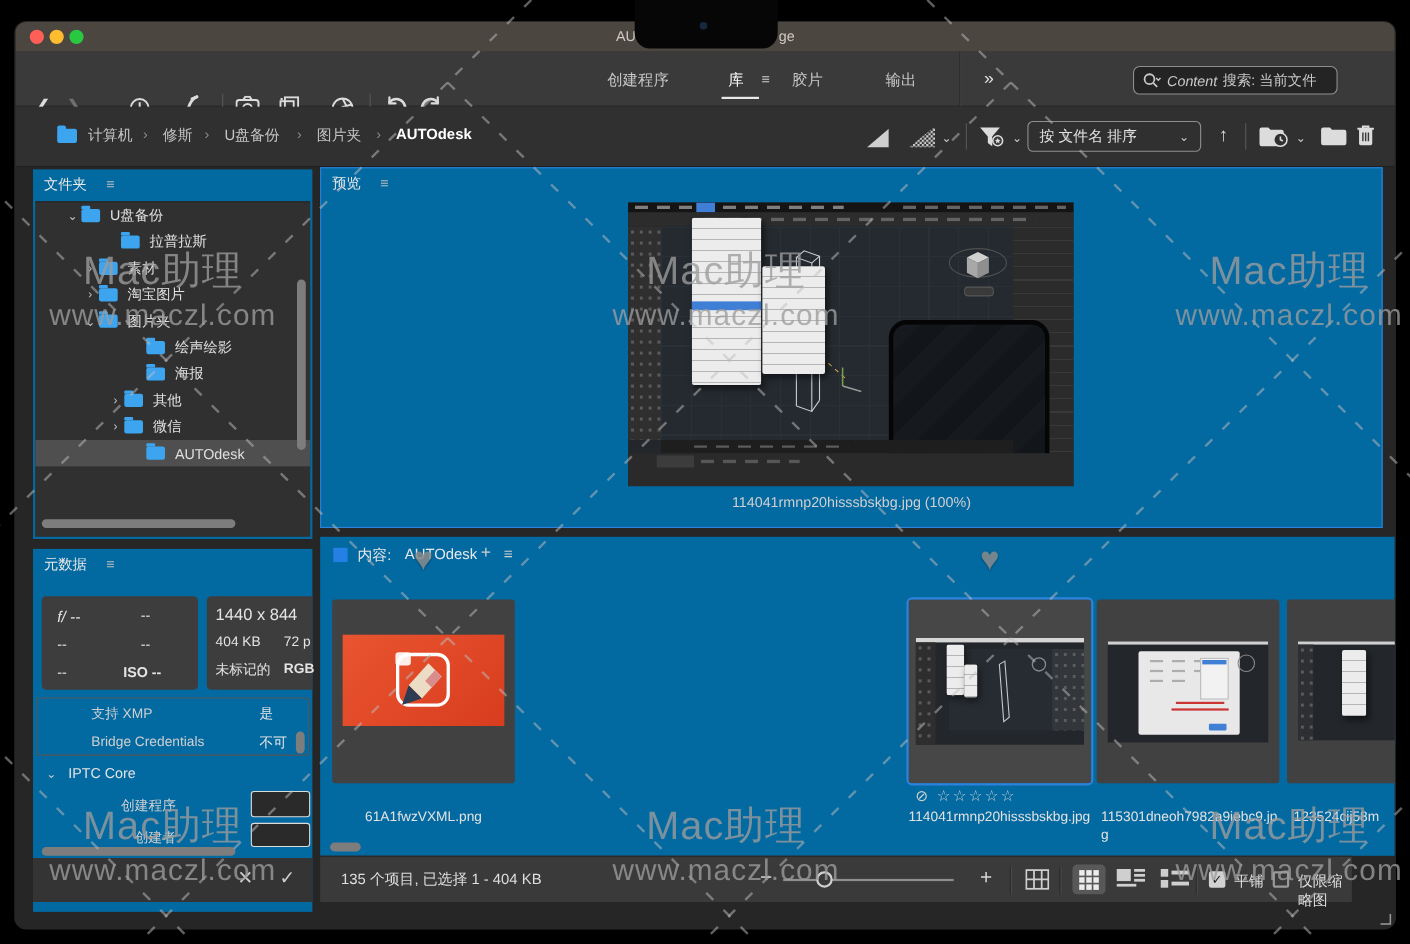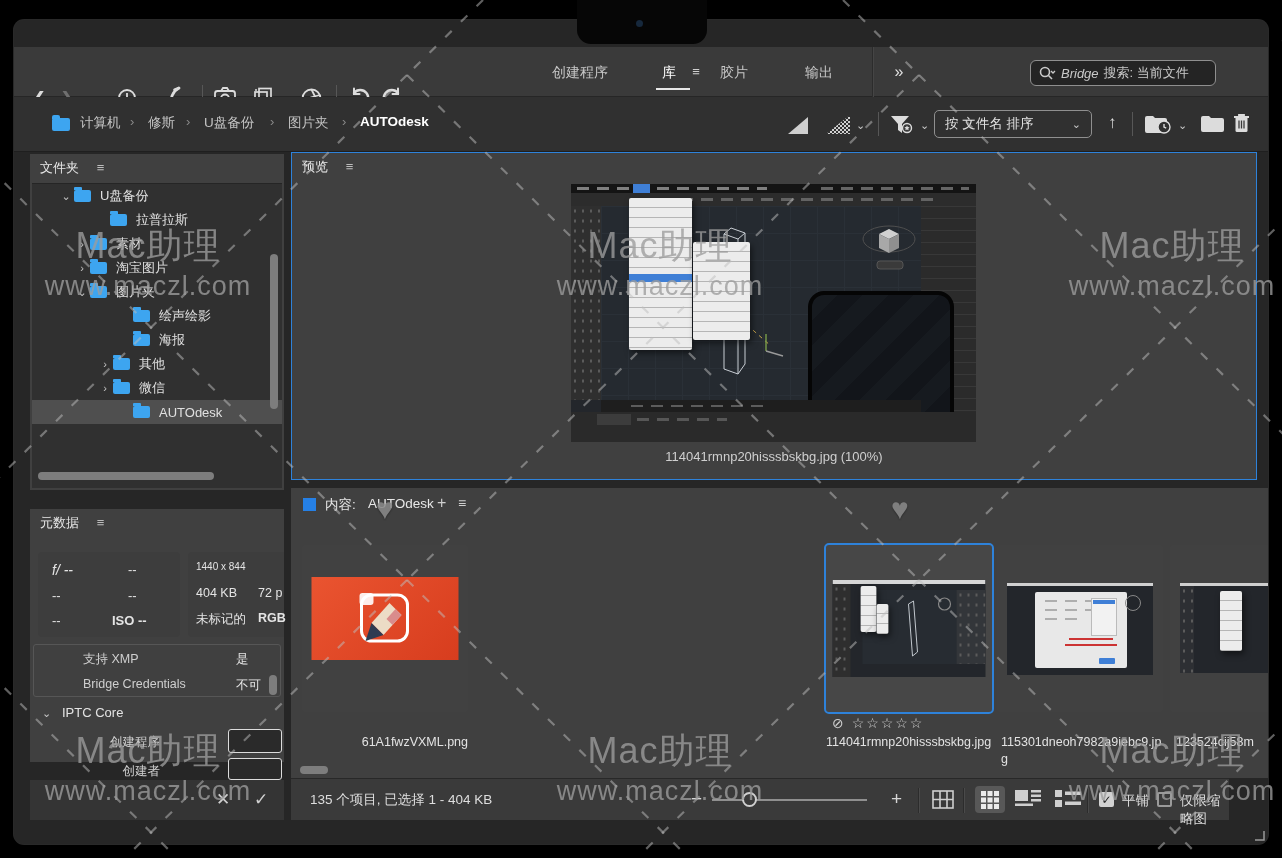--- a/index.html
+++ b/index.html
@@ -27,21 +27,21 @@
   
   .pathbar{position:absolute;left:0;top:77px;width:100%;height:55px;background:#303030;border-bottom:1px solid #1f1f1f}
   .crumb{font-size:13.5px;color:#c4c4c4}
   .crumb.bold{color:#fff;font-weight:bold}
   .csep{font-size:13px;color:#8a8a8a}
   .folderglyph{display:inline-block;position:relative;width:18px;height:13px;background:#3DA5F0;border-radius:2px}
   .folderglyph:before{content:"";position:absolute;left:0;top:-3px;width:8px;height:4px;background:#3DA5F0;border-radius:2px 2px 0 0}
   .sortbox{position:absolute;top:13px;height:28px;border:1px solid #8f8f8f;border-radius:5px;display:flex;align-items:center;
            padding:0 10px;font-size:13.5px;color:#e3e3e3;gap:8px}
   
-  .panel{position:absolute;background:#404040}
+  .panel{position:absolute;background:#0369a1}
   .phead{position:absolute;left:0;top:0;width:100%;height:27px;line-height:27px;font-size:13px;color:#e8e8e8;padding-left:10px}
   .pmenu{font-size:13px;color:#bdbdbd;margin-left:14px}
   
   .tree{position:absolute;left:2px;top:29px;right:2px;bottom:2px;background:#303030;border-top:1px solid #252525;overflow:hidden}
   .frow{position:relative;height:24px;display:flex;align-items:center;font-size:13px;color:#e0e0e0}
   .frow.sel{background:#4f4f4f}
   .tw{width:16px;text-align:center;color:#c2c2c2;font-size:11px;flex:none}
   .fold{flex:none;position:relative;width:17px;height:12px;background:#3DA5F0;border-radius:2px;margin-right:9px}
   .fold:before{content:"";position:absolute;left:0;top:-3px;width:8px;height:3px;background:#3DA5F0;border-radius:1px 1px 0 0}
   .flabel{white-space:nowrap}
@@ -54,21 +54,21 @@
   .mval{font-size:12.5px;color:#e6e6e6}
   .minput{position:absolute;background:#2a2a2a;border:1px solid #dcdcdc;border-radius:3px}
   
   .prev{border:1px solid #2E82DA}
   
   .slot{position:absolute;width:166px;top:57px;height:232px}
   .card{position:absolute;left:0;top:0;width:166px;height:167px;background:#414141;border-radius:3px}
   .card.sel{outline:2px solid #2E82DA;background:#474747}
   .timg{position:absolute;left:50%;transform:translateX(-50%);overflow:hidden}
   .fname{position:absolute;left:0;top:189px;width:166px;font-size:12.5px;line-height:17px;color:#e2e2e2;
-         text-align:right;word-break:break-all;max-height:35px;overflow:hidden}
+         text-align:center;word-break:break-all;max-height:35px;overflow:hidden}
   .rating{position:absolute;left:6px;top:170px;font-size:14px;color:#cfcfcf;letter-spacing:2px}
   
   .statusbar{position:absolute;background:#3a3a3a;border-top:1px solid #282828;font-size:13.5px;color:#dedede}
   .ssep{position:absolute;top:9px;width:1px;height:25px;background:#2c2c2c;box-shadow:1px 0 0 #4a4a4a}
   .cb{position:absolute;width:15px;height:15px;border:2px solid #9a9a9a;border-radius:2px;background:transparent}
   .cb.on{background:#d2d2d2;border-color:#d2d2d2;color:#1f1f1f;font-size:12px;line-height:12px;text-align:center;font-weight:bold}
   
   .wm{position:absolute;left:0;top:0;width:1282px;height:858px;pointer-events:none;z-index:50}
   .wmtext{position:absolute;text-align:center;color:#9d9d9d;opacity:.78;transform:translateX(-50%)}
   .wmtext .l1{font-size:36px;letter-spacing:1px}
@@ -82,20 +82,27 @@
   .ddown{position:absolute;background:#ececec;border-radius:2px;box-shadow:2px 3px 6px rgba(0,0,0,.5);
          background-image:repeating-linear-gradient(#ececec 0 9px,#b5b5b5 9px 10px)}
 </style>
 </head>
 <body>
 
 <div class="screen">
 
   <div class="win">
 
+    <div class="titlebar">
+      <span class="tl" style="left:13px;background:#FF5F57"></span>
+      <span class="tl" style="left:31px;background:#FEBC2E"></span>
+      <span class="tl" style="left:49px;background:#28C840"></span>
+      <span class="titletxt" style="left:546px">AU</span>
+      <span class="titletxt" style="left:694px">ge</span>
+    </div>
 
     <div class="toolbar">
       <span class="tbico" style="left:18px;font-size:17px">❮</span>
       <span class="tbico" style="left:46px;font-size:17px;color:#6f6f6f">❯</span>
       <span class="tbico chev" style="left:78px">⌄</span>
       <span class="tbico" style="left:102px">
         <svg width="22" height="22" viewBox="0 0 22 22" fill="none" stroke="#dcdcdc" stroke-width="1.8">
           <circle cx="11" cy="11" r="8"></circle>
             <path d="M11 6v5l4 2"></path>
           </svg>
@@ -154,21 +161,21 @@
       <span class="tab" style="left:777px;width:56px">输出</span>
       <span class="vsep50" style="left:858px"></span>
       <span class="tab" style="left:870px;width:30px;font-size:16px;color:#e0e0e0">»</span>
 
       <div class="search" style="left:1016px;width:186px">
         <svg width="17" height="14" viewBox="0 0 17 14" fill="none" stroke="#c9c9c9" stroke-width="1.6">
           <circle cx="6" cy="6" r="4.5"></circle>
             <path d="M9.5 9.5L13 13"></path>
             <path d="M12 5l2 2 2-2" stroke-width="1.3"></path>
           </svg>
-        <span style="font-style:italic">Bridge</span>
+        <span style="font-style:italic">Content</span>
         <span>搜索: 当前文件</span>
       </div>
       <span class="tbico chev" style="left:1212px;font-size:13px">⌄</span>
     </div>
 
     <div class="pathbar">
       <span class="abs folderglyph" style="left:38px;top:20px"></span>
       <span class="abs crumb" style="left:66px;top:17px">计算机</span>
       <span class="abs csep" style="left:116px;top:17px">›</span>
       <span class="abs crumb" style="left:134px;top:17px">修斯</span>
@@ -287,35 +294,35 @@
         <div class="frow sel" style="padding-left:85px">
           <span class="tw"></span>
           <span class="fold"></span>
           <span class="flabel">AUTOdesk</span>
           </div>
       </div>
       <span class="sbv" style="right:6px;top:100px;height:155px"></span>
       <span class="sbh" style="left:8px;bottom:10px;width:176px"></span>
     </div>
 
-    <div class="panel" style="left:16px;top:489px;width:254px;height:253px">
+    <div class="panel" style="left:16px;top:479px;width:254px;height:330px">
       <div class="phead">
         <span>元数据</span>
         <span class="pmenu">≡</span>
       </div>
       <div class="mbox" style="left:8px;top:43px;width:142px;height:85px">
         <span class="abs" style="left:14px;top:10px;font-style:italic;font-size:14px">f/ --</span>
         <span class="abs" style="left:90px;top:10px;font-size:13px">--</span>
         <span class="abs" style="left:14px;top:36px;font-size:13px">--</span>
         <span class="abs" style="left:90px;top:36px;font-size:13px">--</span>
         <span class="abs" style="left:14px;top:61px;font-size:13px">--</span>
         <span class="abs" style="left:74px;top:61px;font-size:13px;font-weight:bold">ISO --</span>
       </div>
       <div class="mbox" style="left:158px;top:43px;width:96px;height:85px;border-radius:4px 0 0 4px">
-        <span class="abs" style="left:8px;top:9px;font-size:10px;white-space:nowrap">1440 x 844</span>
+        <span class="abs" style="left:8px;top:9px;font-size:15px;white-space:nowrap">1440 x 844</span>
         <span class="abs" style="left:8px;top:34px;font-size:12.5px">404 KB</span>
         <span class="abs" style="left:70px;top:34px;font-size:12.5px;white-space:nowrap">72 p</span>
         <span class="abs" style="left:8px;top:59px;font-size:12.5px;white-space:nowrap">未标记的</span>
         <span class="abs" style="left:70px;top:59px;font-size:12.5px;font-weight:bold">RGB</span>
       </div>
       <div class="mrowbox" style="left:3px;top:135px;width:248px;height:53px">
         <span class="abs mlabel" style="left:49px;top:6px">支持 XMP</span>
         <span class="abs mval" style="left:202px;top:6px">是</span>
         <span class="abs mlabel" style="left:49px;top:32px">Bridge Credentials</span>
         <span class="abs mval" style="left:202px;top:32px">不可</span>

